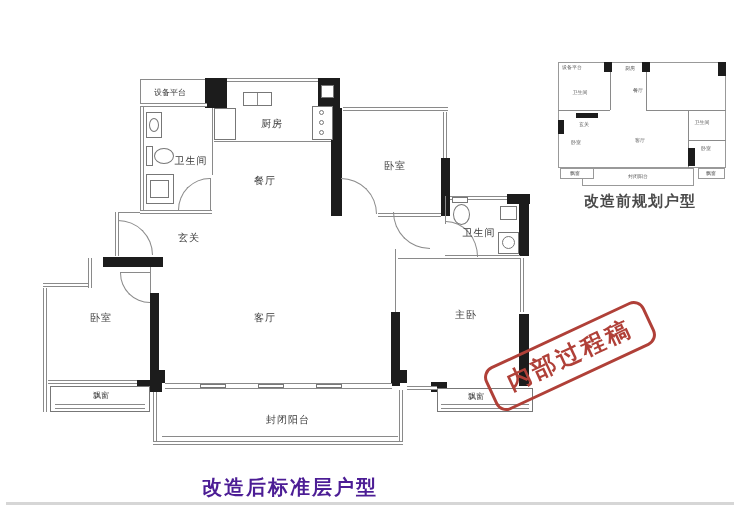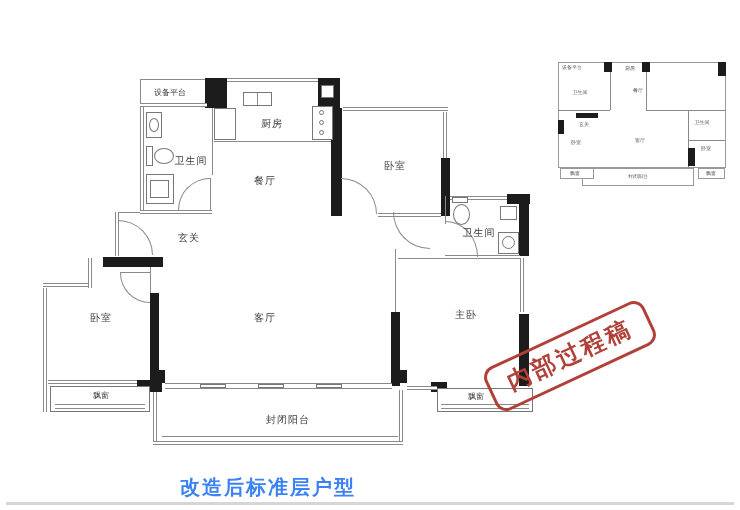--- a/index.html
+++ b/index.html
@@ -17,22 +17,22 @@
   .fx{position:absolute;border:1px solid #777;background:#fff;box-sizing:border-box;}
   .rd{border-radius:50%;}
   .dot{position:absolute;width:5px;height:5px;border:1px solid #777;border-radius:50%;box-sizing:border-box;}
   
   .arc{position:absolute;border:0 solid #8a8a8a;box-sizing:border-box;}
   .arc.tr{border-top-width:1px;border-right-width:1px;border-top-right-radius:100%;}
   .arc.tl{border-top-width:1px;border-left-width:1px;border-top-left-radius:100%;}
   .arc.bl{border-bottom-width:1px;border-left-width:1px;border-bottom-left-radius:100%;}
   .room-label{position:absolute;font-size:10px;color:#3a3a3a;transform:translate(-50%,-50%);white-space:nowrap;letter-spacing:1px;}
   .small-label{font-size:8px;letter-spacing:0;}
-  .caption-main{position:absolute;left:180px;top:474px;width:220px;
-    font-size:20px;font-weight:600;color:#3b82f6;letter-spacing:2px;}
+  .caption-main{position:absolute;left:180px;top:474px;width:220px;text-align:center;
+    font-size:20px;font-weight:600;color:#4c1d95;letter-spacing:2px;}
   .caption-mini{position:absolute;left:560px;top:192px;width:160px;text-align:center;
     font-size:15px;font-weight:600;color:#4a4a4a;letter-spacing:1px;}
   .stamp{position:absolute;left:482px;top:332px;width:170px;height:42px;
     border:3px solid #b04038;border-radius:12px;color:#b04038;
     font-size:24px;font-weight:700;letter-spacing:3px;line-height:40px;text-align:center;
     transform:rotate(-25deg);background:rgba(255,255,255,0.0);}
   .divider{position:absolute;left:6px;top:502px;width:728px;height:3px;background:#d6d6d6;}
   .mini-label{position:absolute;font-size:5px;color:#555;transform:translate(-50%,-50%);white-space:nowrap;}
 </style>
 </head>
@@ -168,19 +168,20 @@
   <span class="mini-label" style="left:638px;top:90px;">餐厅</span>
   <span class="mini-label" style="left:584px;top:124px;">玄关</span>
   <span class="mini-label" style="left:576px;top:142px;">卧室</span>
   <span class="mini-label" style="left:640px;top:140px;">客厅</span>
   <span class="mini-label" style="left:702px;top:122px;">卫生间</span>
   <span class="mini-label" style="left:706px;top:148px;">卧室</span>
   <span class="mini-label" style="left:575px;top:173px;">飘窗</span>
   <span class="mini-label" style="left:638px;top:176px;">封闭阳台</span>
   <span class="mini-label" style="left:711px;top:173px;">飘窗</span>
 
+  <div class="caption-mini">改造前规划户型</div>
   <div class="caption-main">改造后标准层户型</div>
 
   <div class="stamp">内部过程稿</div>
 
   <div class="divider"></div>
 
 </div>
 
 </body></html>

